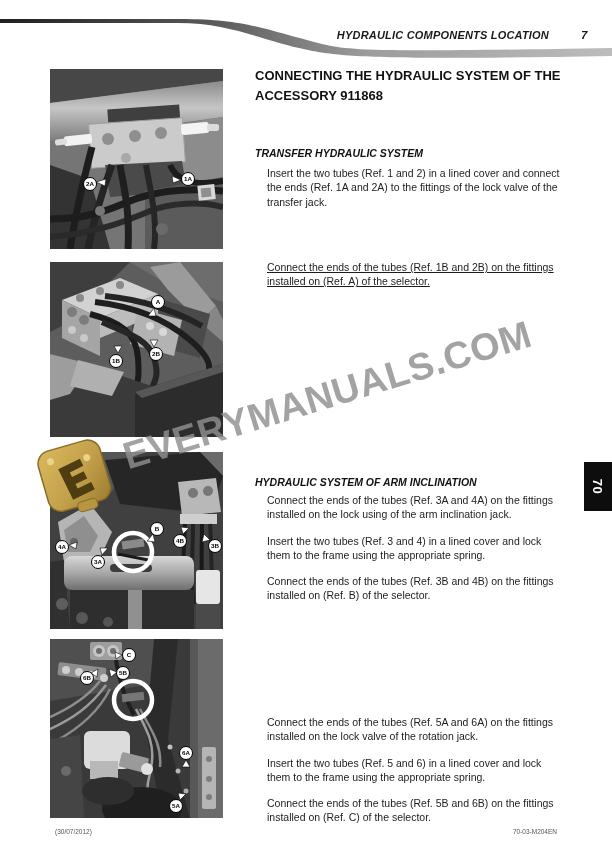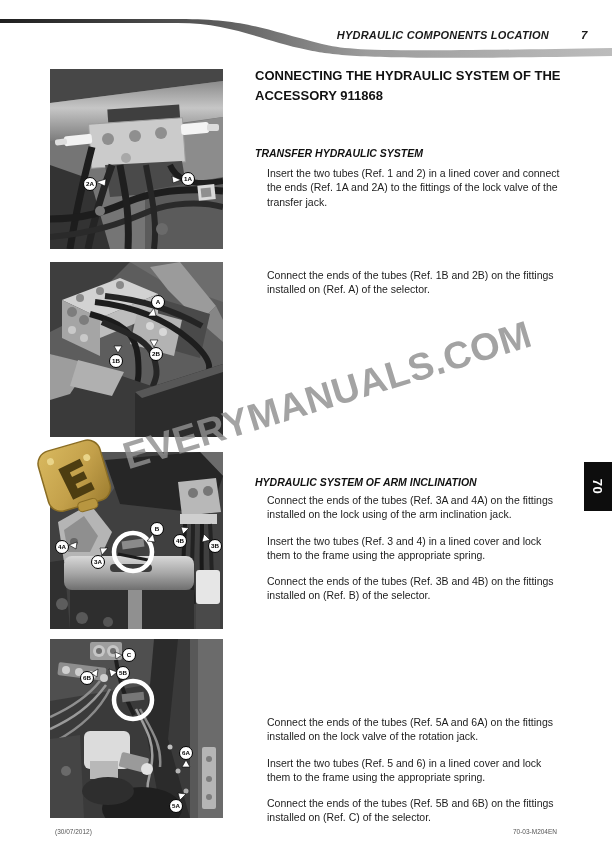--- a/index.html
+++ b/index.html
@@ -277,21 +277,21 @@
     </g>
   </svg>
 
   <div class="abs doc-title">CONNECTING THE HYDRAULIC SYSTEM OF THE ACCESSORY 911868</div>
 
   <div class="abs sec-heading" style="top:110px;margin-top:37px;">TRANSFER HYDRAULIC SYSTEM</div>
   <div class="abs body-block" style="top:154px;">
     <p>Insert the two tubes (Ref. 1 and 2) in a lined cover and connect the ends (Ref. 1A and 2A) to the fittings of the lock valve of the transfer jack.</p>
   </div>
 
-  <div class="abs body-block" style="top:256px;">
+  <div class="abs body-block" style="top:248px;text-decoration:underline;">
     <p>Connect the ends of the tubes (Ref. 1B and 2B) on the fittings installed on (Ref. A) of the selector.</p>
   </div>
 
   <div class="abs sec-heading" style="top:476px;">HYDRAULIC SYSTEM OF ARM INCLINATION</div>
   <div class="abs body-block" style="top:481px;">
     <p>Connect the ends of the tubes (Ref. 3A and 4A) on the fittings installed on the lock using of the arm inclination jack.</p>
     <p>Insert the two tubes (Ref. 3 and 4) in a lined cover and lock them to the frame using the appropriate spring.</p>
     <p>Connect the ends of the tubes (Ref. 3B and 4B) on the fittings installed on (Ref. B) of the selector.</p>
   </div>
 

